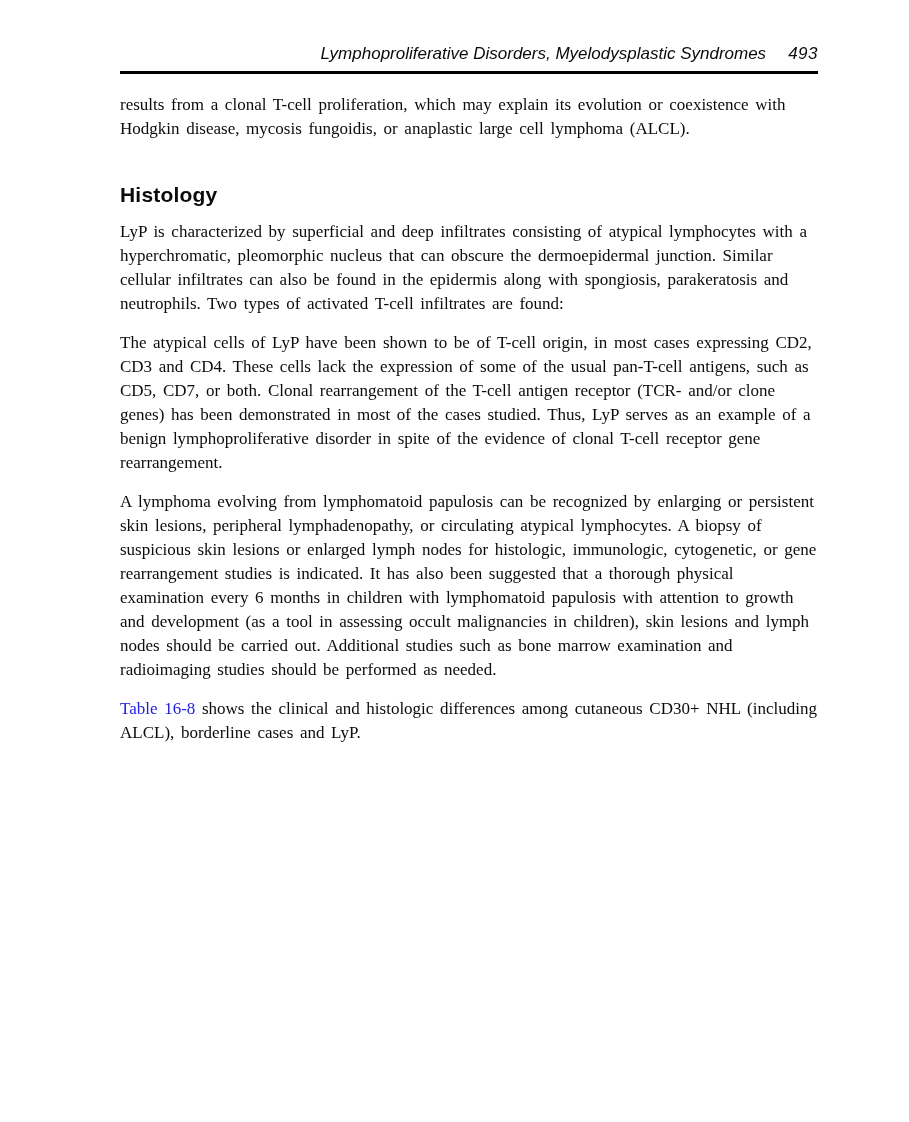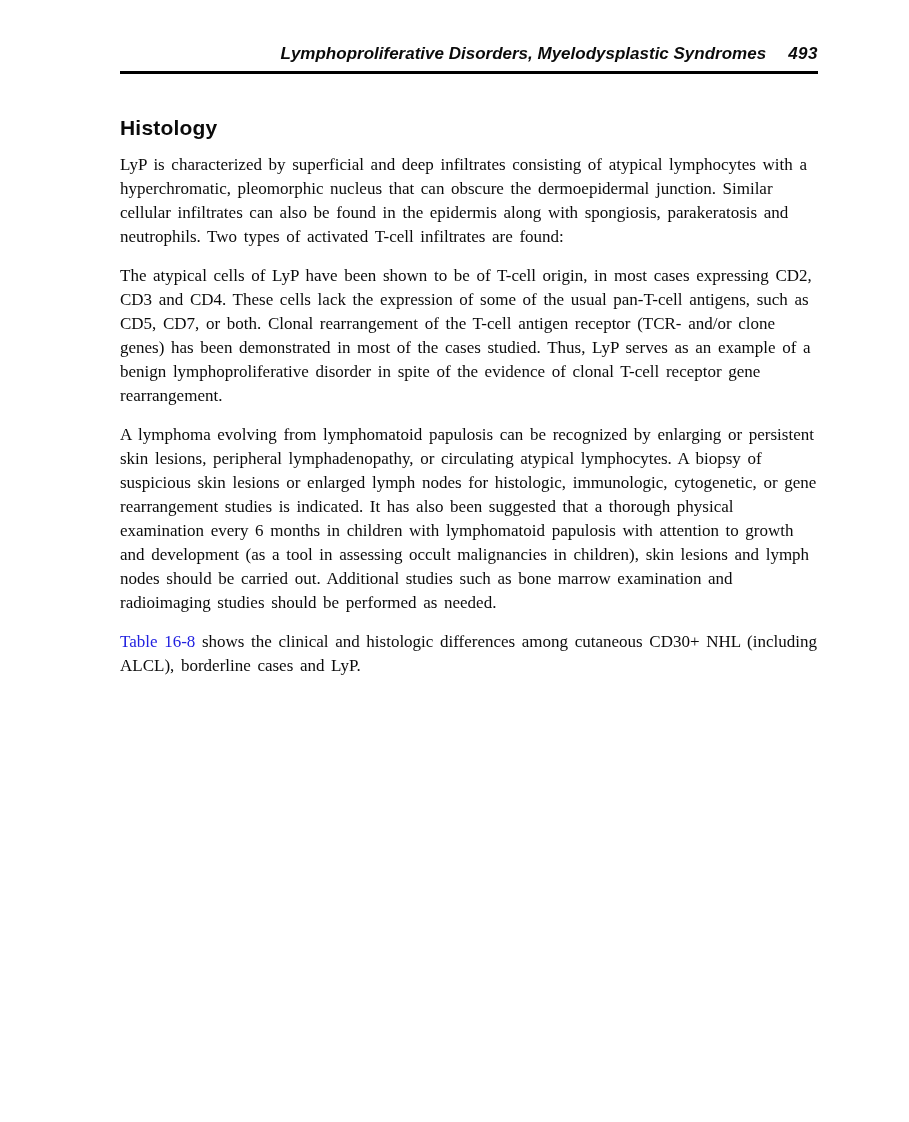--- a/index.html
+++ b/index.html
@@ -15,21 +15,21 @@
     position: absolute;
     top: 0; left: 0;
     width: 909px;
     height: 1122px;
     background: #ffffff;
     padding: 44px 91px 0 120px; 
   }
   
   .running-header {
     font-family: "Liberation Sans", "DejaVu Sans", sans-serif;
-    font-weight: bold;
+    font-weight: normal;
     font-style: italic;
     font-size: 17px;
     line-height: 20px;
     text-align: right;
     white-space: nowrap;
   }
   .running-header .page-num {
     margin-left: 22px;
     letter-spacing: 0.5px;
   }
@@ -85,20 +85,21 @@
 
 <div class="page">
 
   <div class="running-header">
     <span>Lymphoproliferative Disorders, Myelodysplastic Syndromes</span><span class="page-num">493</span>
   </div>
   <hr class="header-rule">
 
   <div class="body-text">
 
+    <p class="para intro">results from a clonal T-cell proliferation, which may explain its evolution or coexistence with Hodgkin disease, mycosis fungoidis, or anaplastic large cell lymphoma (ALCL).</p>
 
     <h2 class="section-heading gap-large">Histology</h2>
 
     <p class="para heading-follow">LyP is characterized by superficial and deep infiltrates consisting of atypical lymphocytes with a hyperchromatic, pleomorphic nucleus that can obscure the dermoepidermal junction. Similar cellular infiltrates can also be found in the epidermis along with spongiosis, parakeratosis and neutrophils. Two types of activated T-cell infiltrates are found:</p>
 
     <ul class="bullets">
     </ul>
 
     <p class="para">The atypical cells of LyP have been shown to be of T-cell origin, in most cases expressing CD2, CD3 and CD4. These cells lack the expression of some of the usual pan-T-cell antigens, such as CD5, CD7, or both. Clonal rearrangement of the T-cell antigen receptor (TCR- and/or clone genes) has been demonstrated in most of the cases studied. Thus, LyP serves as an example of a benign lymphoproliferative disorder in spite of the evidence of clonal T-cell receptor gene rearrangement.</p>
 

